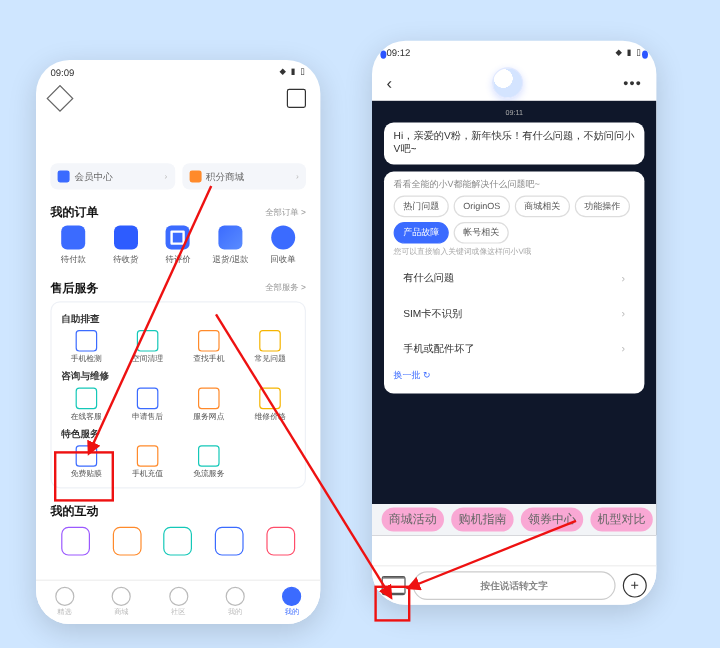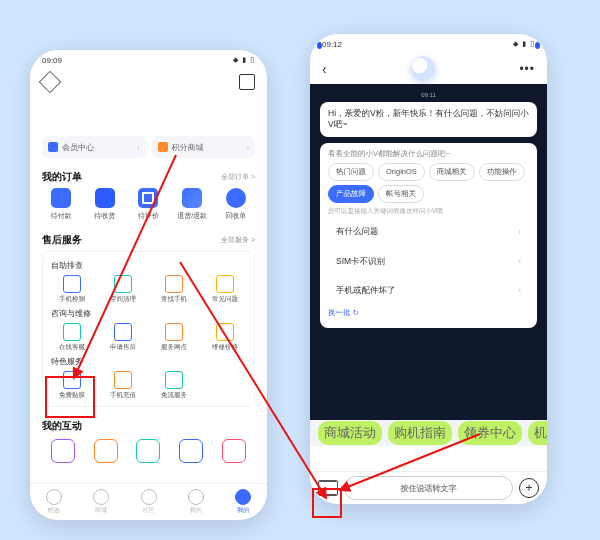--- a/index.html
+++ b/index.html
@@ -32,21 +32,21 @@
 .row5{display:flex;justify-content:space-between;margin-bottom:6px;}
 .tile{width:18%;display:flex;flex-direction:column;align-items:center;gap:3px;}
 .tile .ic{width:20px;height:20px;border-radius:5px;}
 .tile .lbl{font-size:7px;color:#555;text-align:center;white-space:nowrap;}
 .ic.sq-blue{background:#3b6bff}
 .ic.sq-blue2{background:#2d5cff}
 .ic.sq-blued{background:#3b6bff;box-shadow:inset 0 0 0 4px #3b6bff,inset 0 0 0 6px #fff}
 .ic.sq-grad{background:linear-gradient(135deg,#3b6bff,#5a8cff)}
 .ic.circ{border-radius:50%;background:#3b6bff}
 .card{border:1px solid #eef1f6;border-radius:8px;padding:6px 6px 2px;margin-bottom:6px;}
-.subh{font-size:8px;font-weight:400;color:#333;margin:2px 0 4px 2px;}
+.subh{font-size:8px;font-weight:700;color:#333;margin:2px 0 4px 2px;}
 .row4{display:flex;justify-content:space-between;margin-bottom:4px;}
 .mini{width:23%;display:flex;flex-direction:column;align-items:center;gap:2px;}
 .mini .mi{width:16px;height:16px;border:1.4px solid;border-radius:3px;}
 .mini .lbl{font-size:6.5px;color:#555;white-space:nowrap;}
 .mi.blue{border-color:#3b6bff;color:#3b6bff}
 .mi.teal{border-color:#14c8b8;color:#14c8b8}
 .mi.org{border-color:#ff8a2b;color:#ff8a2b}
 .mi.yel{border-color:#f5b400;color:#f5b400}
 .irow{display:flex;justify-content:space-around;padding:2px 0;}
 .irow .ci{width:22px;height:22px;border:1.5px solid;border-radius:6px;}
@@ -64,21 +64,21 @@
 .time{text-align:center;font-size:6px;color:#aaa;margin:2px 0 4px;}
 .bubble{background:#fff;border-radius:8px;padding:6px 8px;font-size:8.5px;color:#333;line-height:1.35;margin-bottom:6px;}
 .tags{display:flex;flex-wrap:wrap;gap:4px;margin:4px 0 2px;}
 .tag{font-size:7.5px;padding:3px 7px;border-radius:10px;background:#fff;border:1px solid #ddd;color:#555;}
 .tag.active{background:#3b6bff;color:#fff;border-color:#3b6bff;text-align:center;}
 .hint{font-size:6.5px;color:#aaa;margin:4px 0 4px;}
 .qrow{background:#fff;border-radius:6px;padding:6px 8px;font-size:8.5px;color:#333;margin-bottom:5px;display:flex;justify-content:space-between;align-items:center;}
 .qrow .go{color:#bbb;font-size:9px;}
 .refresh{font-size:7.5px;color:#3b6bff;margin:4px 0;}
 .chip-row{position:absolute;bottom:58px;left:0;right:0;height:26px;background:#f2f4f7;display:flex;align-items:center;gap:6px;padding:0 8px;overflow:hidden;}
-.chip{font-size:13px;color:#666;background:#bef264;border-radius:10px;padding:3px 6px;white-space:nowrap;}
+.chip{font-size:10px;color:#666;background:#f9a8d4;border-radius:10px;padding:3px 6px;white-space:nowrap;}
 .inputbar{position:absolute;bottom:0;left:0;right:0;height:32px;background:#fff;border-top:1px solid #eee;display:flex;align-items:center;padding:0 8px;gap:6px;}
 .kbd{width:18px;height:14px;border:1.3px solid #555;border-radius:2px;box-shadow:inset 0 3px 0 -2px #555,inset 0 -3px 0 -2px #555;}
 .voice{flex:1;border:1px solid #ccc;border-radius:14px;height:22px;display:flex;align-items:center;justify-content:center;font-size:8px;color:#888;font-weight:bold;}
 .plus{width:18px;height:18px;border:1.3px solid #333;border-radius:50%;display:flex;align-items:center;justify-content:center;font-size:12px;color:#333;}
 .avatar.sm{position:static;width:24px;height:24px;}
 svg.arrow{position:absolute;overflow:visible;pointer-events:none;}
 </style>
 </head>
 <body>
 

